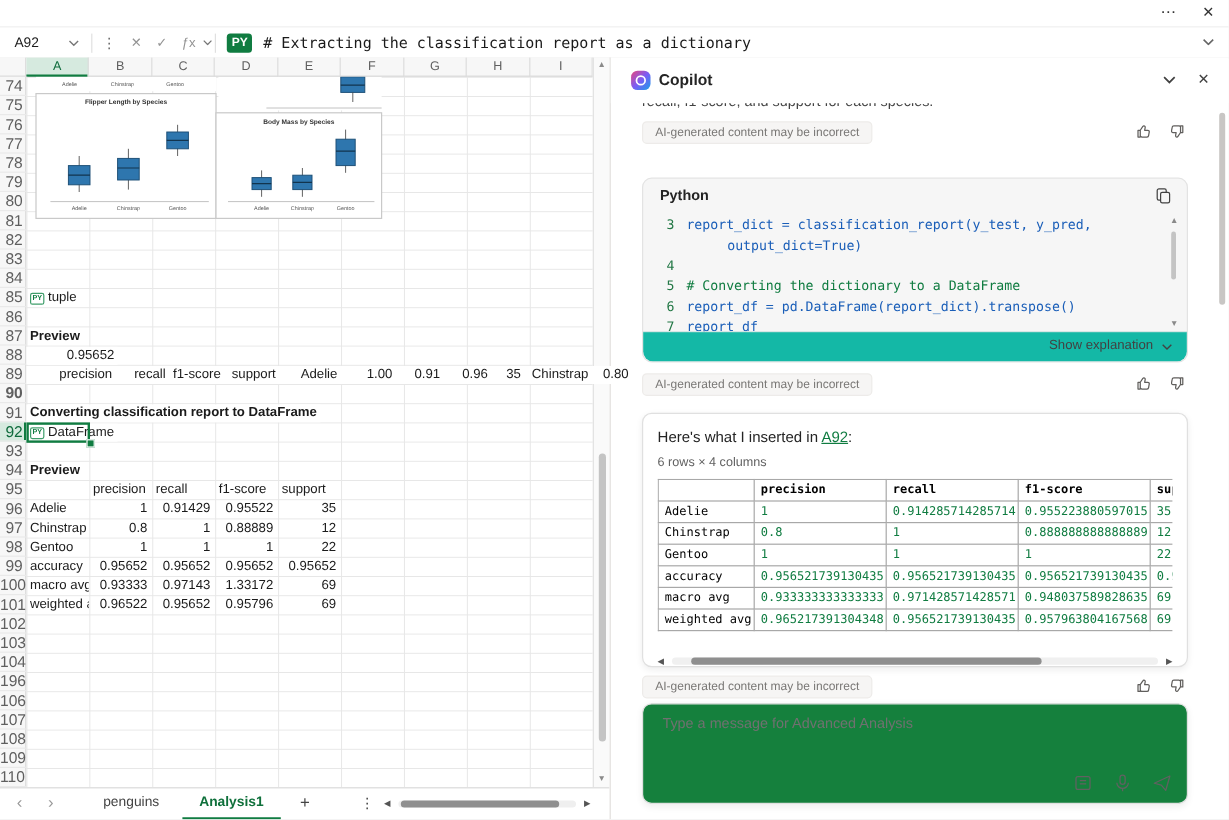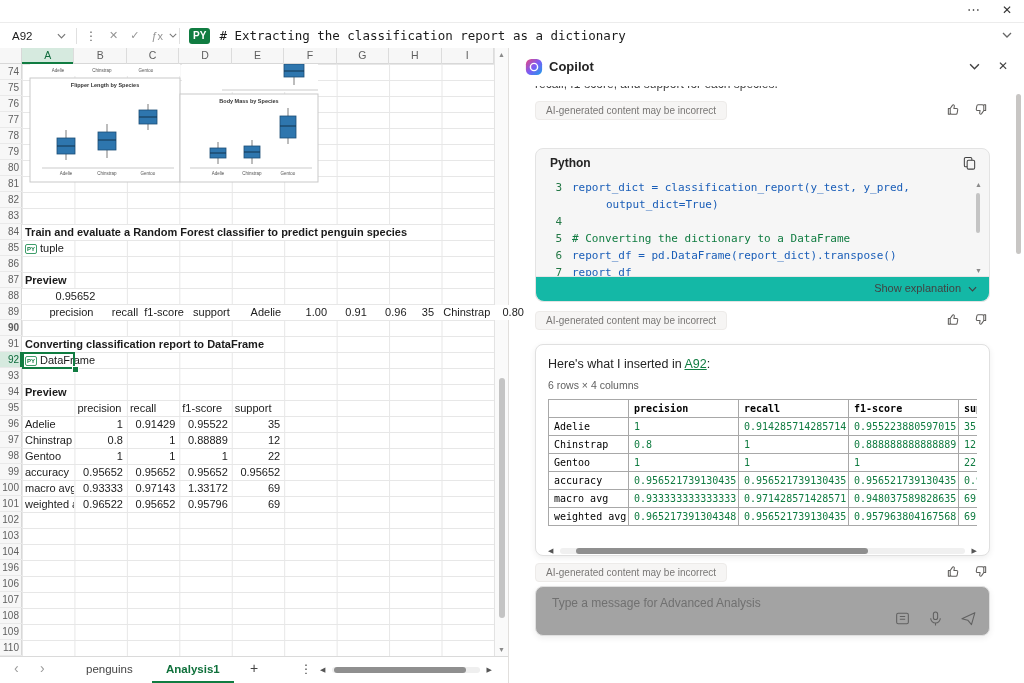--- a/index.html
+++ b/index.html
@@ -22,21 +22,21 @@
   .ftext{font-family:"DejaVu Sans Mono",monospace;font-size:12.5px;color:#1b1b1b;white-space:pre;}
   .fexpand{position:absolute;right:12px;top:9px;color:#666;}
 
   
   .sheet{position:absolute;top:48px;left:0;width:508px;height:608px;background:#fff;}
   .corner{position:absolute;top:0;left:0;width:22px;height:16px;background:#F7F7F7;border-right:1px solid #D8D8D8;border-bottom:1px solid #D8D8D8;box-sizing:border-box;}
   .colheaders{position:absolute;top:0;left:22px;width:472px;height:16px;background:#F7F7F7;border-bottom:1px solid #D8D8D8;box-sizing:border-box;}
   .colh{position:absolute;top:0;width:52.44px;height:16px;font-size:10.5px;color:#5f5f5f;text-align:center;line-height:15px;border-right:1px solid #DCDCDC;box-sizing:border-box;}
   .colh.selh{background:#D6EADF;color:#0E6B3C;box-shadow:inset 0 -2px 0 #107C41;}
   .rowheaders{position:absolute;top:16px;left:0;width:22px;height:592px;background:#F7F7F7;border-right:1px solid #D8D8D8;box-sizing:border-box;}
-  .rowh{position:absolute;left:0;width:22px;height:16px;font-size:10px;color:#5f5f5f;text-align:right;padding-right:3px;line-height:16px;box-sizing:border-box;border-bottom:1px solid #E9E9E9;}
+  .rowh{position:absolute;left:0;width:22px;height:16px;font-size:13px;color:#5f5f5f;text-align:right;padding-right:3px;line-height:16px;box-sizing:border-box;border-bottom:1px solid #E9E9E9;}
   .rowh.selh{background:#D6EADF;color:#0E6B3C;box-shadow:inset -2px 0 0 #107C41;}
   .cellslayer{position:absolute;left:22px;top:16px;width:472px;height:592px;
     background-image:linear-gradient(to right,#E7E7E7 1px,transparent 1px),linear-gradient(to bottom,#E7E7E7 1px,transparent 1px);
     background-size:52.44px 16px;}
   .cell{position:absolute;height:15px;line-height:15px;font-size:11px;color:#1b1b1b;padding:0 3px;box-sizing:border-box;white-space:pre;overflow:hidden;z-index:1;}
   .cell.b{font-weight:700;}
   .cell.r{text-align:right;padding-right:4px;}
   .cell.ov{overflow:visible;background:#fff;z-index:2;}
   .pyic{display:inline-block;font-size:6px;font-weight:700;color:#107C41;border:1px solid #3f9e6b;border-radius:2px;padding:0 1px;line-height:8px;vertical-align:1px;margin-right:3px;}
   .selbox{position:absolute;width:53px;height:17px;border:2px solid #107C41;box-sizing:border-box;z-index:3;pointer-events:none;}
@@ -105,21 +105,21 @@
   .itable th,.itable td{border:1px solid #A8A8A8;padding:3px 5px;white-space:nowrap;overflow:hidden;text-align:left;}
   .itable th{font-weight:700;color:#000;}
   .itable td.lbl{color:#000;}
   .itable td.val{color:#107C41;}
   .ic-hscroll{position:relative;height:10px;margin-top:5px;}
   .ic-hl{position:absolute;left:0;top:1px;font-size:7px;color:#555;}
   .ic-hr{position:absolute;right:0;top:1px;font-size:7px;color:#555;}
   .ic-track{position:absolute;left:12px;right:12px;top:2px;height:6px;background:#F0F0F0;border-radius:3px;}
   .ic-thumb{position:absolute;left:4%;width:72%;top:0;height:6px;background:#8F8F8F;border-radius:3px;}
 
-  .inputcard{position:absolute;left:26px;right:34px;top:538px;height:50px;background:#a3a3a3;border:1px solid #E0E0E0;border-radius:8px;box-shadow:0 2px 6px rgba(0,0,0,.07);box-sizing:border-box;}
+  .inputcard{position:absolute;left:26px;right:34px;top:538px;height:84px;background:#15803d;border:1px solid #E0E0E0;border-radius:8px;box-shadow:0 2px 6px rgba(0,0,0,.07);box-sizing:border-box;}
   .msg-input{position:absolute;left:14px;top:8px;right:14px;border:none;outline:none;font-family:"Liberation Sans",sans-serif;font-size:12px;color:#1b1b1b;background:transparent;}
   .msg-input::placeholder{color:#707070;}
   .input-icons{position:absolute;right:12px;bottom:8px;display:flex;gap:16px;color:#616161;align-items:center;}
   .panelscroll{position:absolute;right:3px;top:46px;width:5px;height:160px;background:#C8C6C4;border-radius:3px;}
 </style>
 </head>
 <body>
 
 <div id="app">
 
@@ -260,21 +260,20 @@
             <rect class="cbox" x="258" y="52" width="16" height="22"></rect>
             <line class="cmed" x1="258" y1="62" x2="274" y2="62"></line>
           <text class="ctiny" x="196" y="111" text-anchor="middle">Adelie</text>
           <text class="ctiny" x="230" y="111" text-anchor="middle">Chinstrap</text>
           <text class="ctiny" x="266" y="111" text-anchor="middle">Gentoo</text>
         </g>
       </svg>
 
       <div class="selbox" id="selbox" style="left: 0px; top: 288px;"></div>
       <div class="selhandle" id="selhandle" style="left: 50px; top: 302px;"></div>
-    <div class="cell b ov" style="left: 0px; top: 161px;">Train and evaluate a Random Forest classifier to predict penguin species</div>
         <div class="cell" style="left: 0px; top: 177px; width: 52.44px;"><span class="pyic">PY</span>tuple</div>
         <div class="cell b" style="left: 0px; top: 209px; width: 52.44px;">Preview</div>
         <div class="cell ov" style="left: 0px; top: 225px;">          0.95652</div>
         <div class="cell ov" style="left: 0px; top: 241px;">        precision      recall  f1-score   support       Adelie        1.00      0.91      0.96     35   Chinstrap    0.80</div>
         <div class="cell b ov" style="left: 0px; top: 273px;">Converting classification report to DataFrame</div>
         <div class="cell ov" style="left: 0px; top: 289px;"><span class="pyic">PY</span>DataFrame</div>
         <div class="cell b" style="left: 0px; top: 321px; width: 52.44px;">Preview</div>
         <div class="cell" style="left: 52.44px; top: 337px; width: 52.44px;">precision</div>
         <div class="cell" style="left: 104.88px; top: 337px; width: 52.44px;">recall</div>
         <div class="cell" style="left: 157.32px; top: 337px; width: 52.44px;">f1-score</div>

